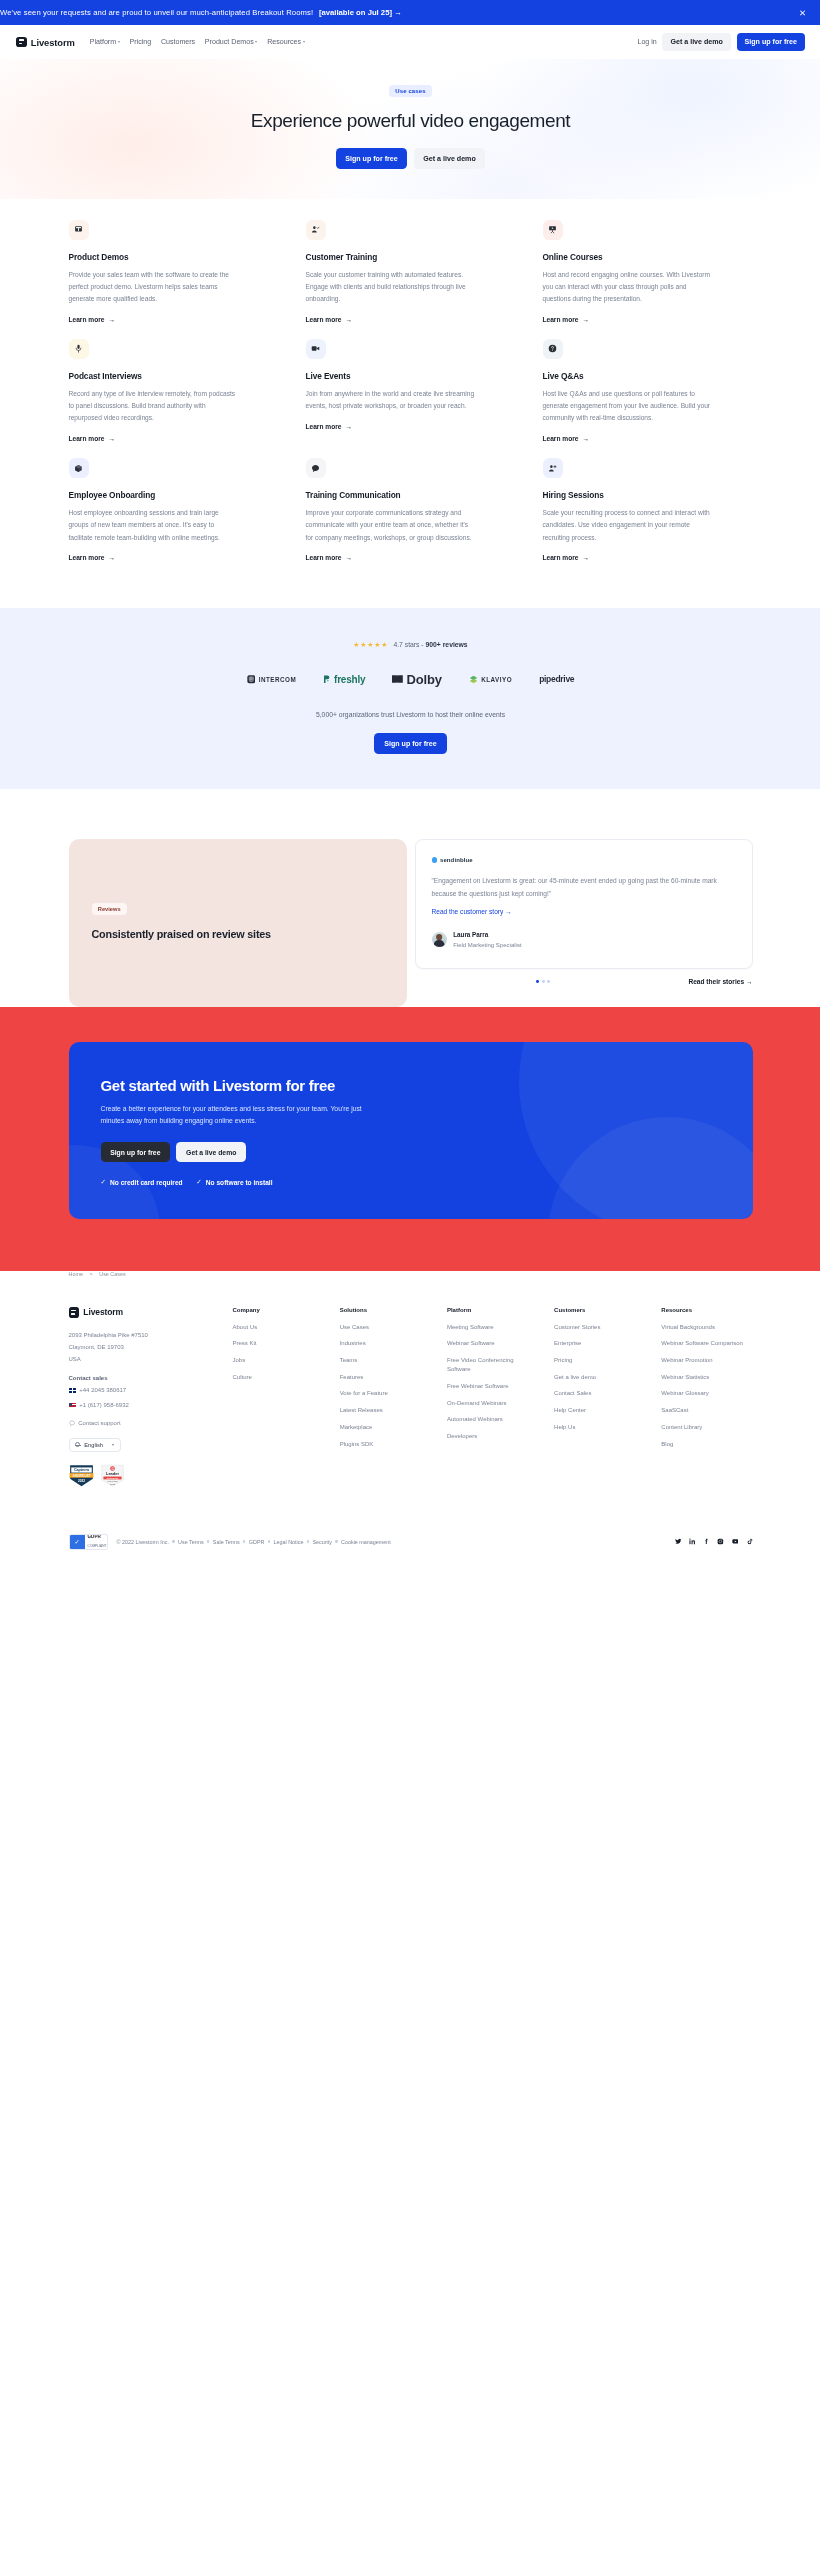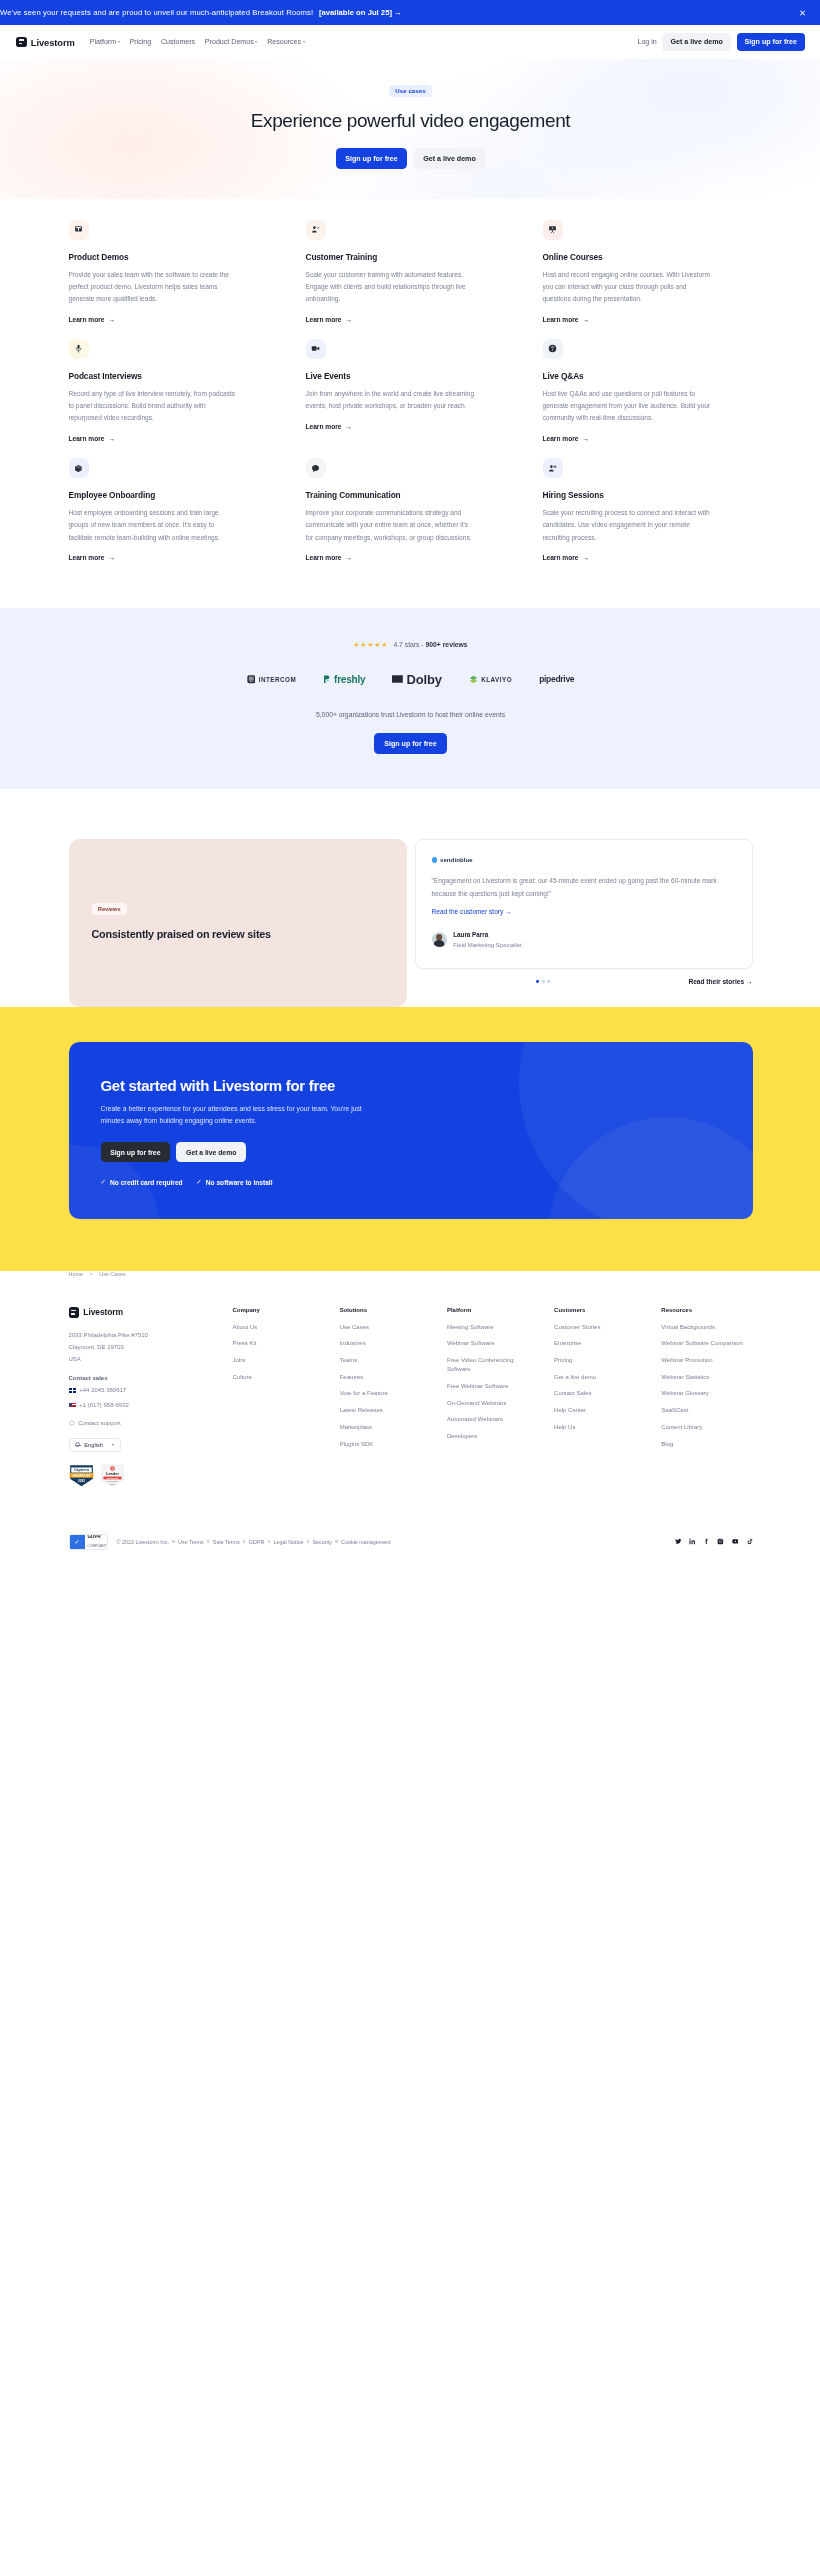--- a/index.html
+++ b/index.html
@@ -120,21 +120,21 @@
   .avatar:after{content:"";position:absolute;left:50%;top:56%;transform:translateX(-50%);width:10.8px;height:9px;border-radius:5.1px 5.1px 0 0;background:#2b2f3a}
   .person .nm{font-size:6.3px;font-weight:700;color:#151b26;line-height:1.45}
   .person .rl{font-size:6px;color:#7a8394;line-height:1.45}
   .rev-foot{margin-top:9.7px;display:flex;align-items:center;justify-content:space-between}
   .dots{display:flex;gap:2.8px;margin-left:36%}
   .dots i{width:2.8px;height:2.8px;border-radius:50%;background:#c5d2f5;display:block}
   .dots i.on{background:#1342e0}
   .stories{font-size:6.6px;font-weight:700;color:#151b26;cursor:pointer}
 
   
-  .cta-wrap{padding:35px 0 52px;background:#fde047}
+  .cta-wrap{padding:35px 0 52px;background:#ef4444}
   .cta{
     position:relative;overflow:hidden;border-radius:10.3px;background:#1342e0;color:#fff;
     padding:35px 32px 33px;
   }
   .cta .blob{position:absolute;border-radius:50%;background:rgba(255,255,255,.06);pointer-events:none}
   .cta .b1{width:308px;height:308px;right:-74px;top:-114px}
   .cta .b2{width:239px;height:239px;right:-34px;bottom:-137px;background:rgba(255,255,255,.05)}
   .cta .b3{width:171px;height:171px;left:-80px;bottom:-97px;background:rgba(255,255,255,.05)}
   .cta h2{position:relative;font-size:15px;font-weight:700;letter-spacing:-0.3px}
   .cta p{position:relative;margin-top:9px;font-size:6.8px;line-height:1.8;color:#dbe4ff;max-width:268px}

